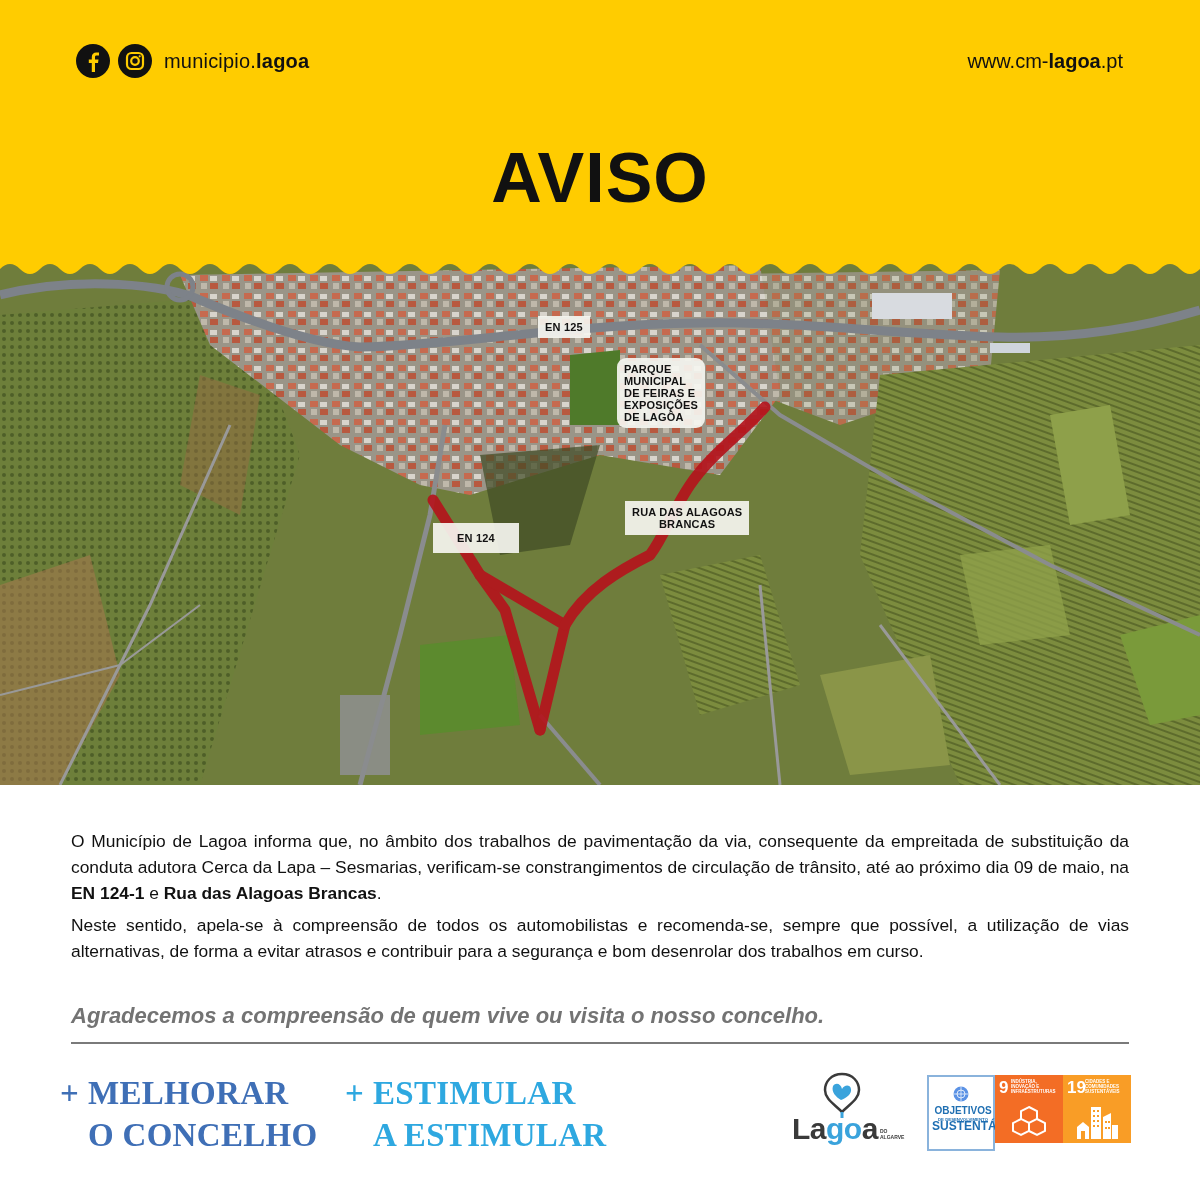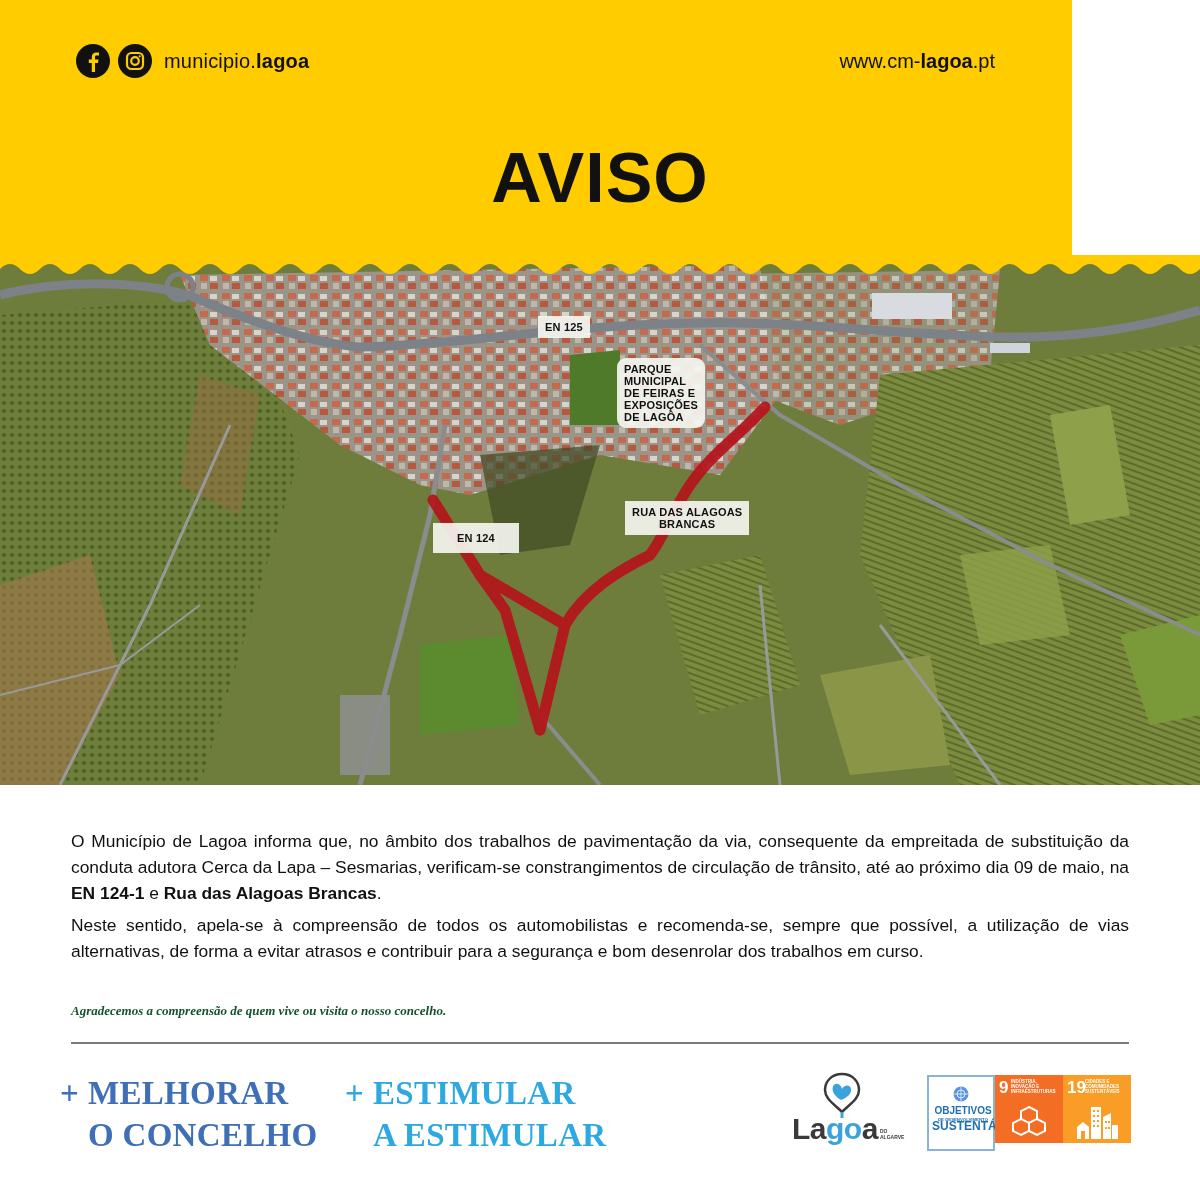--- a/index.html
+++ b/index.html
@@ -1,21 +1,21 @@
 <!DOCTYPE html>
 <html><head>
 <meta charset="utf-8">
 <style>
   * { box-sizing: border-box; margin: 0; padding: 0; }
   html, body { width: 1200px; height: 1200px; background: #ffffff; overflow: hidden; }
   body { position: relative; font-family: "Liberation Sans", "DejaVu Sans", sans-serif; color: #111; }
 
   
   .header {
-    position: absolute; left: 0; top: 0; width: 1072px; height: 275px;
+    position: absolute; left: 0; top: 0; width: 1200px; height: 275px;
     background: #ffcc00;
   }
   .social { position: absolute; left: 76px; top: 44px; display: flex; align-items: center; gap: 8px; }
   .social .ic {
     width: 34px; height: 34px; border-radius: 50%; background: #111;
     display: flex; align-items: center; justify-content: center;
   }
   .social .handle { font-size: 20px; color: #111; margin-left: 4px; letter-spacing: 0.2px; }
   .social .handle b { font-weight: 700; }
   .website { position: absolute; right: 77px; top: 50px; font-size: 20px; color: #111; }
@@ -38,22 +38,22 @@
     font-size: 11px; font-weight: 700; line-height: 12px; padding: 5px 7px;
     letter-spacing: 0.2px; text-transform: uppercase;
   }
 
   
   .content { position: absolute; left: 71px; top: 828px; width: 1058px; }
   .content p { font-size: 17.4px; line-height: 26px; color: #111; text-align: justify; }
   .content p + p { margin-top: 6px; }
   .content p b { font-weight: 700; }
   .thanks {
-    position: absolute; left: 71px; top: 1003px; font-size: 13px; font-weight: 700;
-    font-style: italic; color: #14532d; font-family: Liberation Serif, serif;
+    position: absolute; left: 71px; top: 1003px; font-size: 22px; font-weight: 700;
+    font-style: italic; color: #737373;
   }
   .divider { position: absolute; left: 71px; top: 1042px; width: 1058px; height: 2px; background: #7a7a7a; }
 
   
   .slogan {
     position: absolute; top: 1072px; font-size: 33px; font-weight: 900; line-height: 42px;
     letter-spacing: 0.3px;
     font-family: Liberation Serif, serif;
   }
   .slogan .plus { display: inline-block; width: 28px; }

